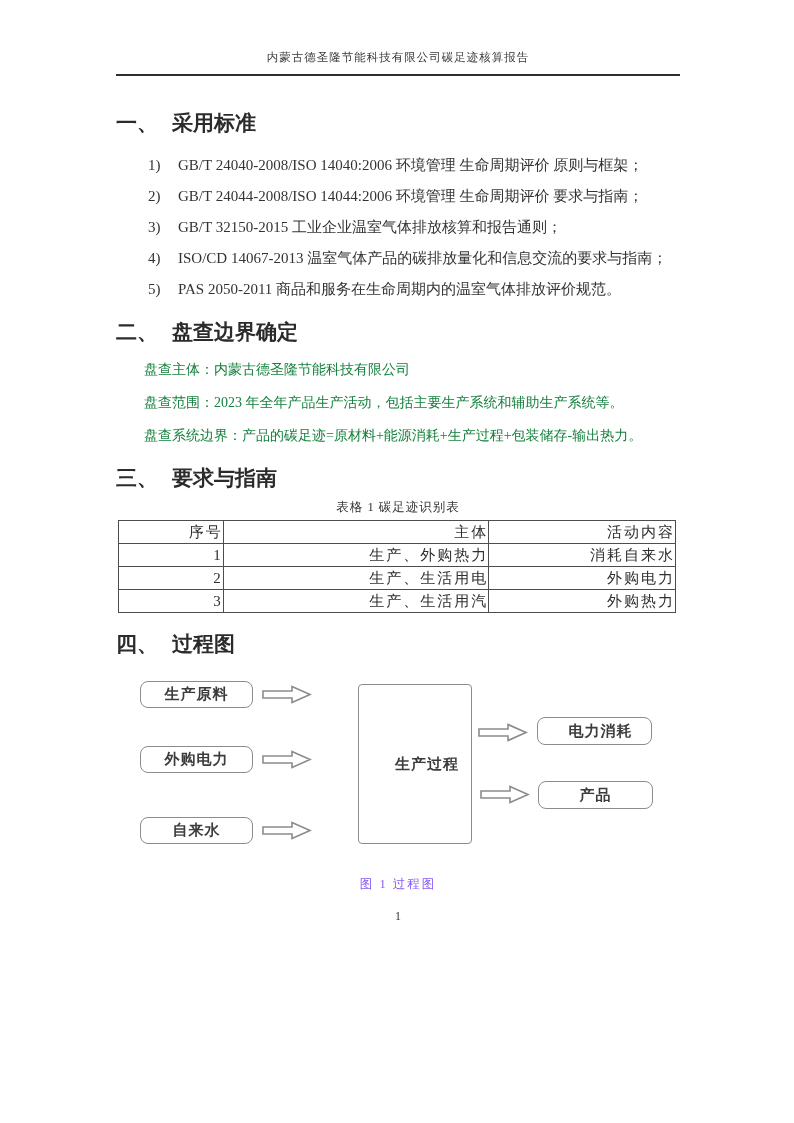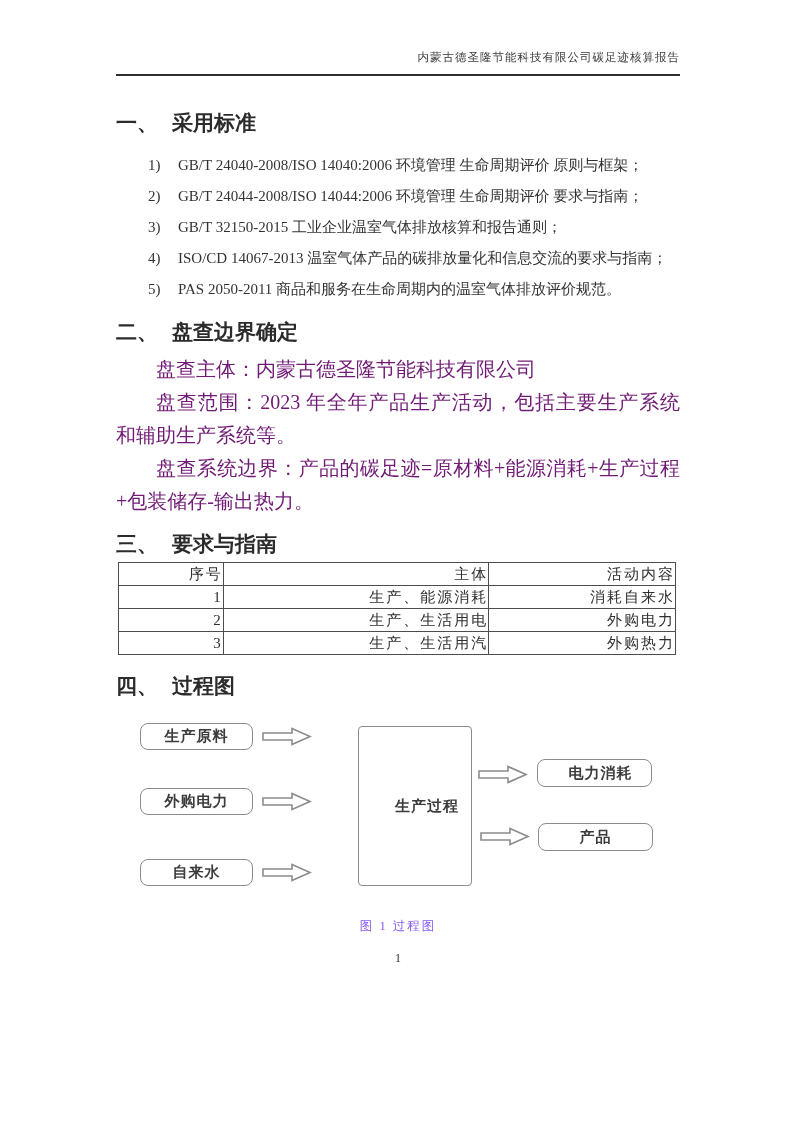--- a/index.html
+++ b/index.html
@@ -15,21 +15,21 @@
     color: #333;
   }
   .content {
     position: absolute;
     left: 116px; top: 50px;
     width: 564px;
   }
 
   
   .doc-header {
-    text-align: right;
+    text-align: center;
     font-size: 11.5px;
     letter-spacing: 1px;
     color: #3a3a3a;
     padding-bottom: 9px;
     border-bottom: 2px solid #2e2e2e;
   }
 
   
   .sec-heading {
     font-family: "Liberation Sans", "DejaVu Sans", sans-serif;
@@ -46,25 +46,25 @@
 
   
   .std-list { margin-top: 13px; font-size: 15px; color: #333; }
   .std-item { display: flex; line-height: 31px; }
   .std-item .marker { width: 30px; flex: none; text-align: left; padding-left: 32px; box-sizing: content-box; }
   .std-item .itext { flex: 1; text-align: justify; }
 
   
   .paras { margin-top: 7px; }
   .para {
-    font-size: 20px;
+    font-size: 14px;
     line-height: 33px;
     text-indent: 2em;
     text-align: justify;
-    color: #701a75;
+    color: #15803d;
   }
 
   
   .table-caption {
     margin-top: 7px;
     text-align: center;
     font-size: 12.5px;
     color: #333;
     letter-spacing: 1px;
   }
@@ -187,33 +187,34 @@
       <p class="para">盘查主体：内蒙古德圣隆节能科技有限公司</p>
       <p class="para">盘查范围：2023 年全年产品生产活动，包括主要生产系统和辅助生产系统等。</p>
       <p class="para">盘查系统边界：产品的碳足迹=原材料+能源消耗+生产过程+包装储存-输出热力。</p>
     </div>
 
     <div class="sec-heading h3">
       <span class="sec-num">三、</span>
       <span>要求与指南</span>
     </div>
 
+    <div class="table-caption">表格 1 碳足迹识别表</div>
 
     <table class="id-table">
       <thead>
         <tr>
           <th class="col-no">序号</th>
           <th class="col-subject">主体</th>
           <th class="col-activity">活动内容</th>
         </tr>
       </thead>
       <tbody>
         <tr>
           <td>1</td>
-          <td>生产、能源消耗</td>
+          <td>生产、外购热力</td>
           <td>消耗自来水</td>
         </tr>
         <tr>
           <td>2</td>
           <td>生产、生活用电</td>
           <td>外购电力</td>
         </tr>
         <tr>
           <td>3</td>
           <td>生产、生活用汽</td>

